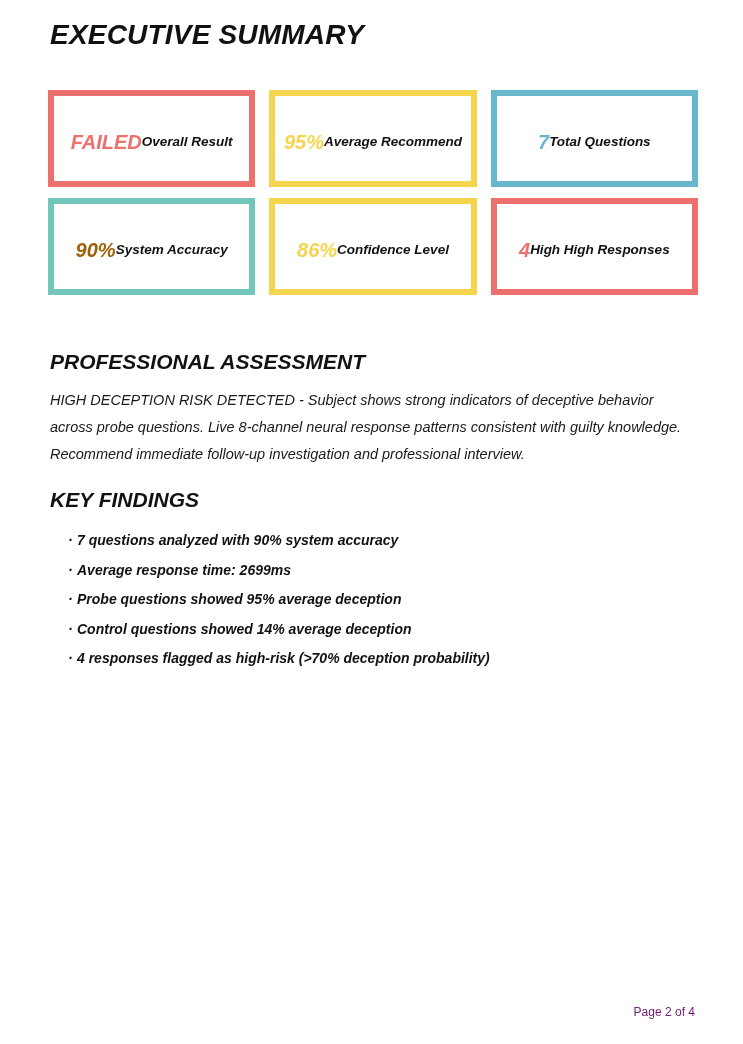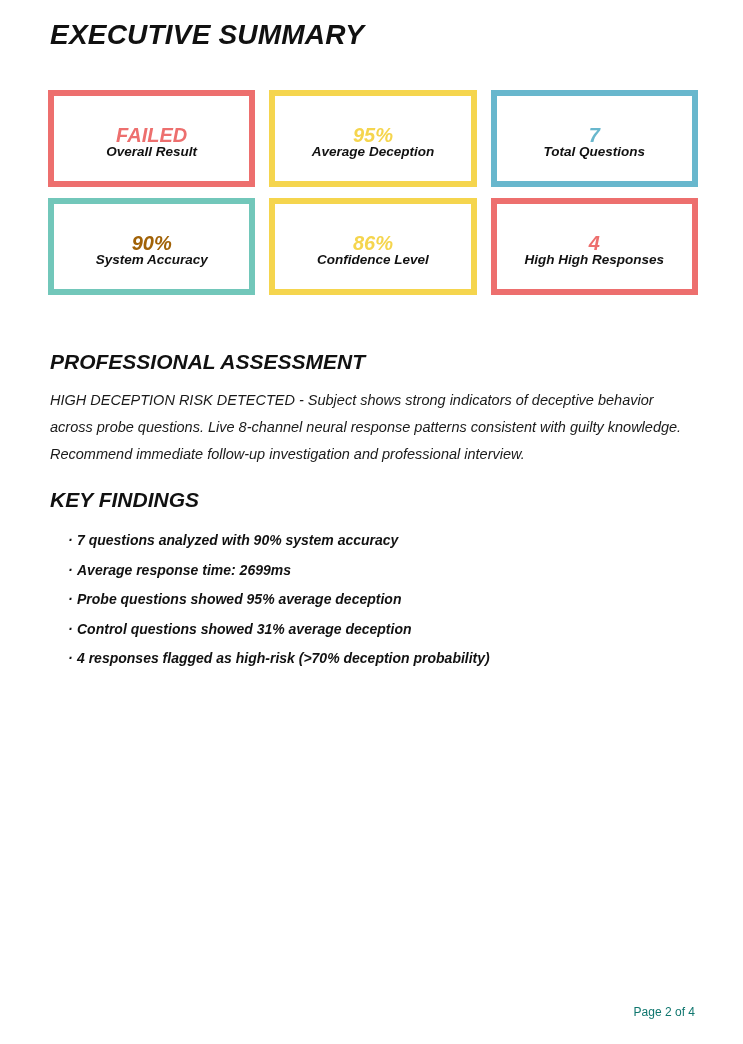--- a/index.html
+++ b/index.html
@@ -30,21 +30,21 @@
     display: grid;
     grid-template-columns: repeat(3, 1fr);
     column-gap: 14px;
     row-gap: 11px;
   }
   .stat-card {
     height: 97px;
     background: #ffffff;
     border: 6px solid #cccccc;
     display: flex;
-    flex-direction: column;
+    flex-direction: row;
     align-items: center;
     justify-content: center;
     padding-top: 6px;
   }
   .stat-value {
     font-size: 20px;
     font-weight: 700;
     line-height: 20px;
   }
   .stat-label {
@@ -87,42 +87,42 @@
     display: inline-block;
     width: 9px;
     font-weight: 700;
   }
 
   .page-footer {
     position: absolute;
     right: 48px;
     bottom: 25px;
     font-size: 12px;
-    color: #0f766e;
+    color: #701a75;
     font-weight: 400;
     padding-left: 37px;
   }
 </style>
 </head>
 <body>
 
 <div class="page">
 
   <h1 class="page-title">EXECUTIVE SUMMARY</h1>
 
   <div class="cards-grid">
 
     <div class="stat-card" style="border-color: rgb(237, 111, 110);">
       <div class="stat-value" style="color: rgb(237, 111, 110);">FAILED</div>
       <div class="stat-label">Overall Result</div>
     </div>
 
     <div class="stat-card" style="border-color: rgb(245, 213, 78);">
       <div class="stat-value" style="color: rgb(245, 213, 78);">95%</div>
-      <div class="stat-label">Average Deception</div>
+      <div class="stat-label">Average Recommend</div>
     </div>
 
     <div class="stat-card" style="border-color: rgb(104, 183, 205);">
       <div class="stat-value" style="color: rgb(104, 183, 205);">7</div>
       <div class="stat-label">Total Questions</div>
     </div>
 
     <div class="stat-card" style="border-color: rgb(114, 199, 186);">
       <div class="stat-value" style="color: #a16207; text-align: right;">90%</div>
       <div class="stat-label">System Accuracy</div>
@@ -150,21 +150,21 @@
     <li class="finding-item">
       <span class="bullet-dot">·</span><span>7 questions analyzed with 90% system accuracy</span>
     </li>
     <li class="finding-item">
       <span class="bullet-dot">·</span><span>Average response time: 2699ms</span>
     </li>
     <li class="finding-item">
       <span class="bullet-dot">·</span><span>Probe questions showed 95% average deception</span>
     </li>
     <li class="finding-item">
-      <span class="bullet-dot">·</span><span>Control questions showed 31% average deception</span>
+      <span class="bullet-dot">·</span><span>Control questions showed 14% average deception</span>
     </li>
     <li class="finding-item">
       <span class="bullet-dot">·</span><span>4 responses flagged as high-risk (&gt;70% deception probability)</span>
     </li>
   </ul>
 
 </div>
 
 <div class="page-footer">Page 2 of 4</div>
 

